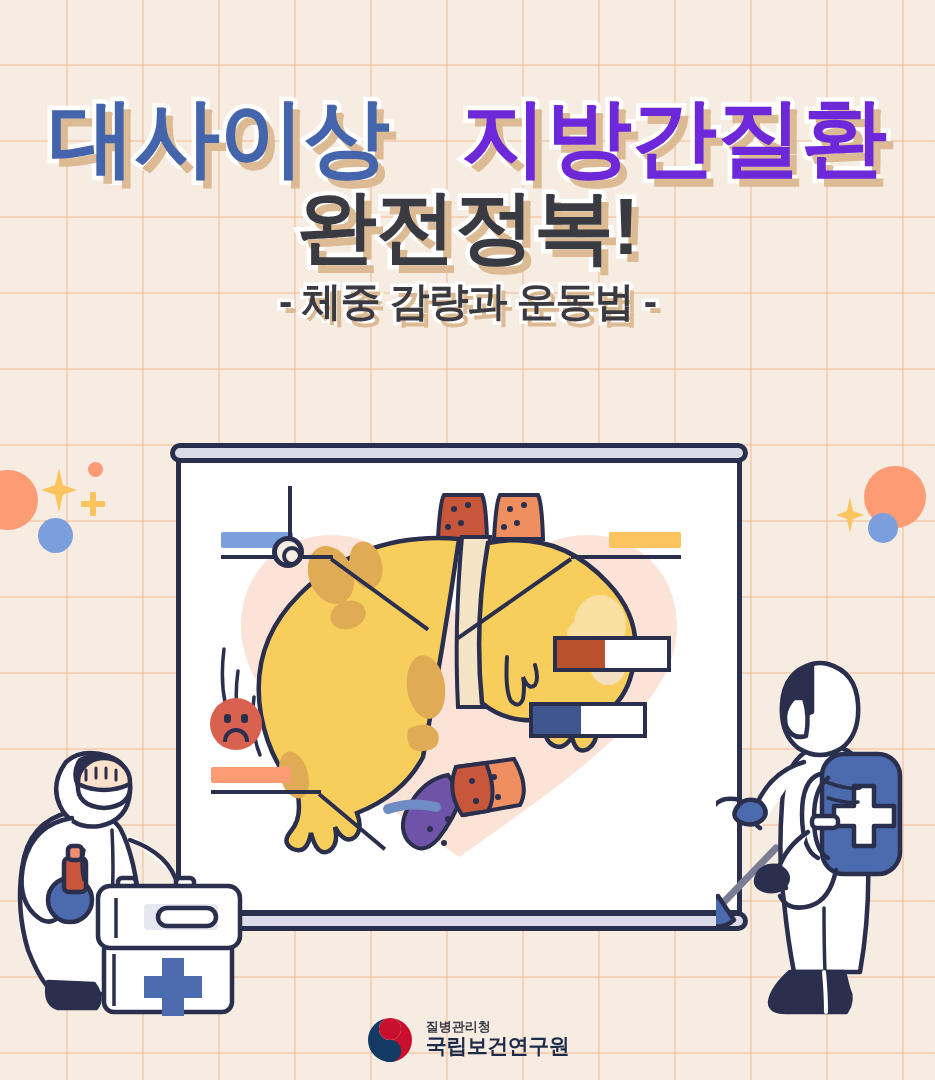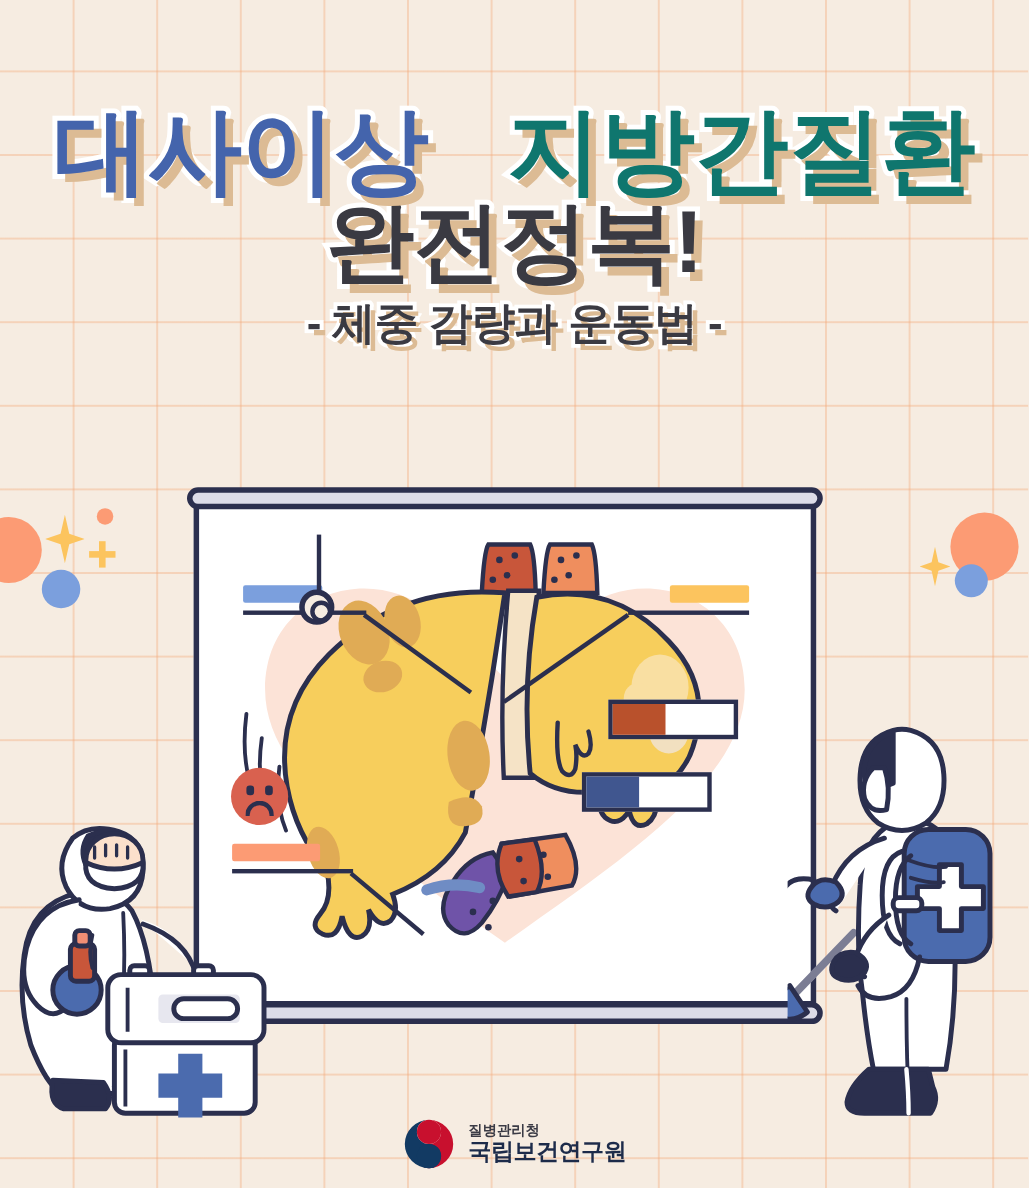--- a/index.html
+++ b/index.html
@@ -32,21 +32,21 @@
   .plus-deco{background:
       linear-gradient(#fcc45e,#fcc45e) center/100% 6px no-repeat,
       linear-gradient(#fcc45e,#fcc45e) center/6px 100% no-repeat;}
   
   .title-wrap{position:absolute;left:0;right:0;top:74px;text-align:center;}
   .line1{
     font-size:86px;font-weight:bold;letter-spacing:-1px;line-height:1;
     white-space:nowrap;
   }
   .t-blue{color:#4464ac;}
-  .t-orange{color:#0f766e;}
+  .t-orange{color:#6d28d9;font-family:Liberation Mono, monospace;}
   .line1 span, .line2, .line3{
     display:inline-block;
     paint-order:stroke fill;
     -webkit-text-stroke:9px #ffffff;
     text-shadow:
       7px 8px 0 #dcbb94;
   }
   .line1 span{position:relative;margin-top:20px;}
   .line2{
     font-size:80px;font-weight:bold;line-height:1;
@@ -94,21 +94,21 @@
   }
   .sadface .eye{position:absolute;width:7px;height:9px;border-radius:3px;background:#2b2f4e;top:16px;}
   .sadface .eye.l{left:14px;} .sadface .eye.r{right:14px;}
   .sadface .mouth{
     position:absolute;left:13px;top:30px;width:26px;height:14px;
     border:4px solid #2b2f4e;border-bottom:none;border-radius:14px 14px 0 0;box-sizing:border-box;
   }
   
   .footer{position:absolute;left:0;right:0;top:1016px;display:flex;justify-content:center;gap:52px;align-items:center;}
   .logo{display:flex;align-items:center;gap:12px;}
-  .kdca-text{line-height:1.12;}
+  .kdca-text{line-height:1.12;font-family:Liberation Mono, monospace;}
   .kdca-small{font-size:13px;color:#3b3b45;font-weight:bold;}
   .kdca-big{font-size:21px;color:#1d2b4a;font-weight:bold;letter-spacing:-0.5px;}
   .kasl-text{font-size:27px;color:#1b3a78;font-weight:bold;letter-spacing:5px;}
 </style>
 </head>
 <body>
 
 <div id="poster">
 
   <div class="grid"></div>

